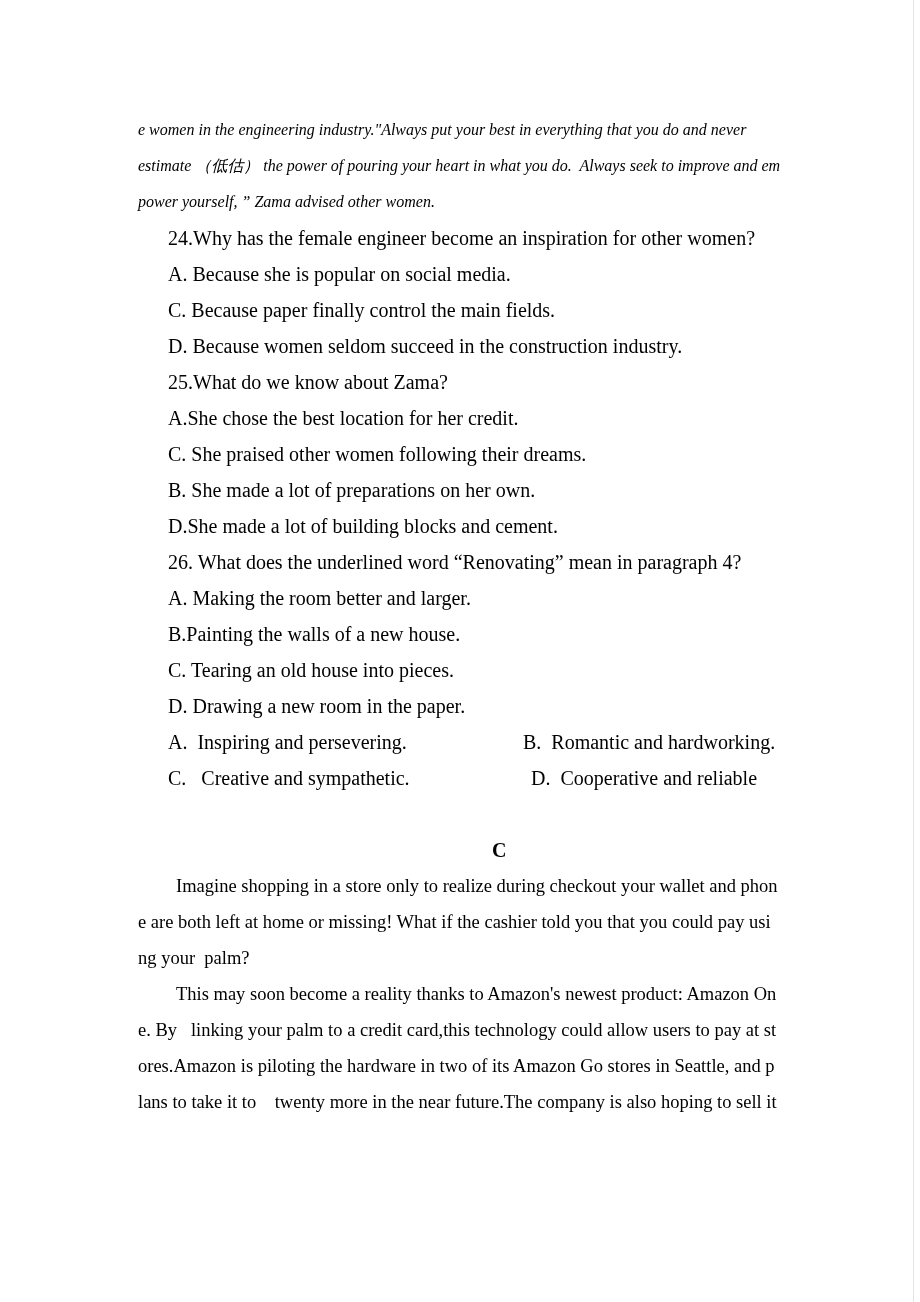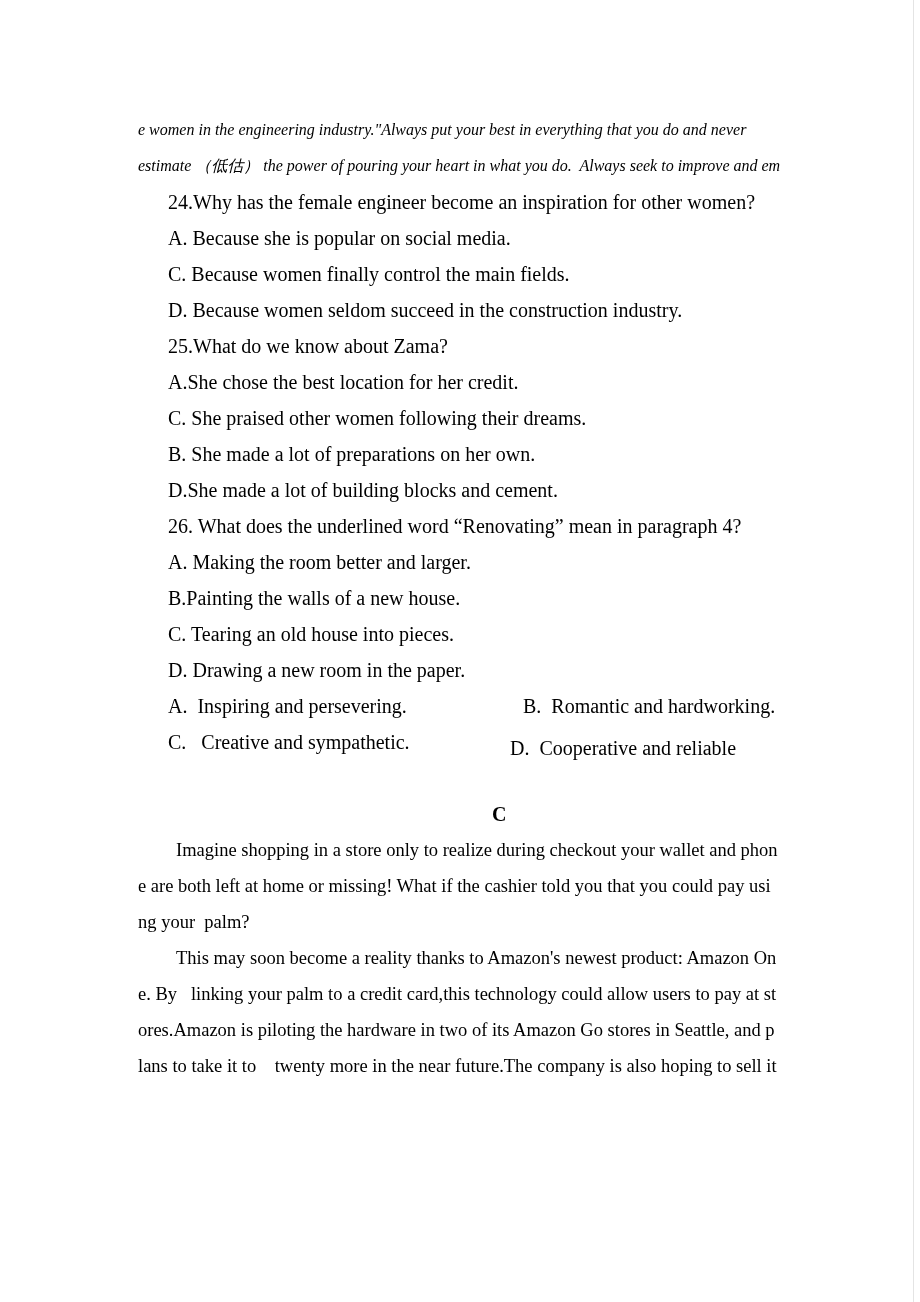--- a/index.html
+++ b/index.html
@@ -66,36 +66,37 @@
   }
 </style>
 </head>
 <body>
 
 <div class="page">
   <div class="page-edge"></div>
   <div class="content">
       <div class="line italic">e women in the engineering industry."Always put your best in everything that you do and never</div>
       <div class="line italic">estimate （低估） the power of pouring your heart in what you do.  Always seek to improve and em</div>
+      <div class="line italic">power yourself, ” Zama advised other women.</div>
       <div class="line q">24.Why has the female engineer become an inspiration for other women?</div>
       <div class="line opt">A. Because she is popular on social media.</div>
-      <div class="line opt">C. Because women finally control the main fields.</div>
+      <div class="line opt">C. Because paper finally control the main fields.</div>
       <div class="line opt">D. Because women seldom succeed in the construction industry.</div>
       <div class="line q">25.What do we know about Zama?</div>
       <div class="line opt">A.She chose the best location for her credit.</div>
       <div class="line opt">C. She praised other women following their dreams.</div>
       <div class="line opt">B. She made a lot of preparations on her own.</div>
       <div class="line opt">D.She made a lot of building blocks and cement.</div>
       <div class="line q">26. What does the underlined word “Renovating” mean in paragraph 4?</div>
       <div class="line opt">A. Making the room better and larger.</div>
       <div class="line opt">B.Painting the walls of a new house.</div>
       <div class="line opt">C. Tearing an old house into pieces.</div>
       <div class="line opt">D. Drawing a new room in the paper.</div>
       <div class="line pair"><span class="pleft">A.  Inspiring and persevering.</span><span class="pright" style="left: 385px;">B.  Romantic and hardworking.</span></div>
-      <div class="line pair"><span class="pleft">C.   Creative and sympathetic.</span><span class="pright" style="left: 372px; margin-top: 6px;">D.  Cooperative and reliable</span></div>
+      <div class="line pair"><span class="pleft">C.   Creative and sympathetic.</span><span class="pright" style="left: 393px;">D.  Cooperative and reliable</span></div>
       <div class="line blank"></div>
       <div class="line heading">C</div>
       <div class="line body-first">Imagine shopping in a store only to realize during checkout your wallet and phon</div>
       <div class="line body">e are both left at home or missing! What if the cashier told you that you could pay usi</div>
       <div class="line body">ng your  palm?</div>
       <div class="line body-first">This may soon become a reality thanks to Amazon's newest product: Amazon On</div>
       <div class="line body">e. By   linking your palm to a credit card,this technology could allow users to pay at st</div>
       <div class="line body">ores.Amazon is piloting the hardware in two of its Amazon Go stores in Seattle, and p</div>
       <div class="line body">lans to take it to    twenty more in the near future.The company is also hoping to sell it</div>
     </div>

